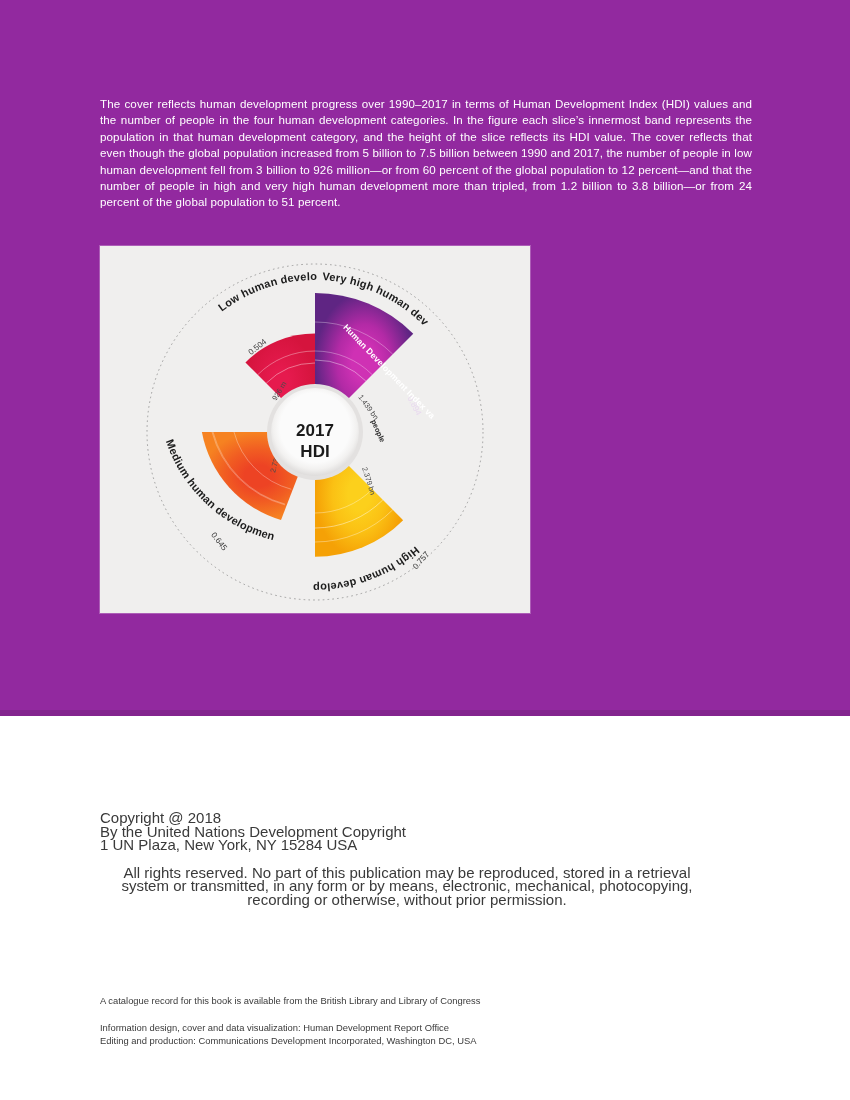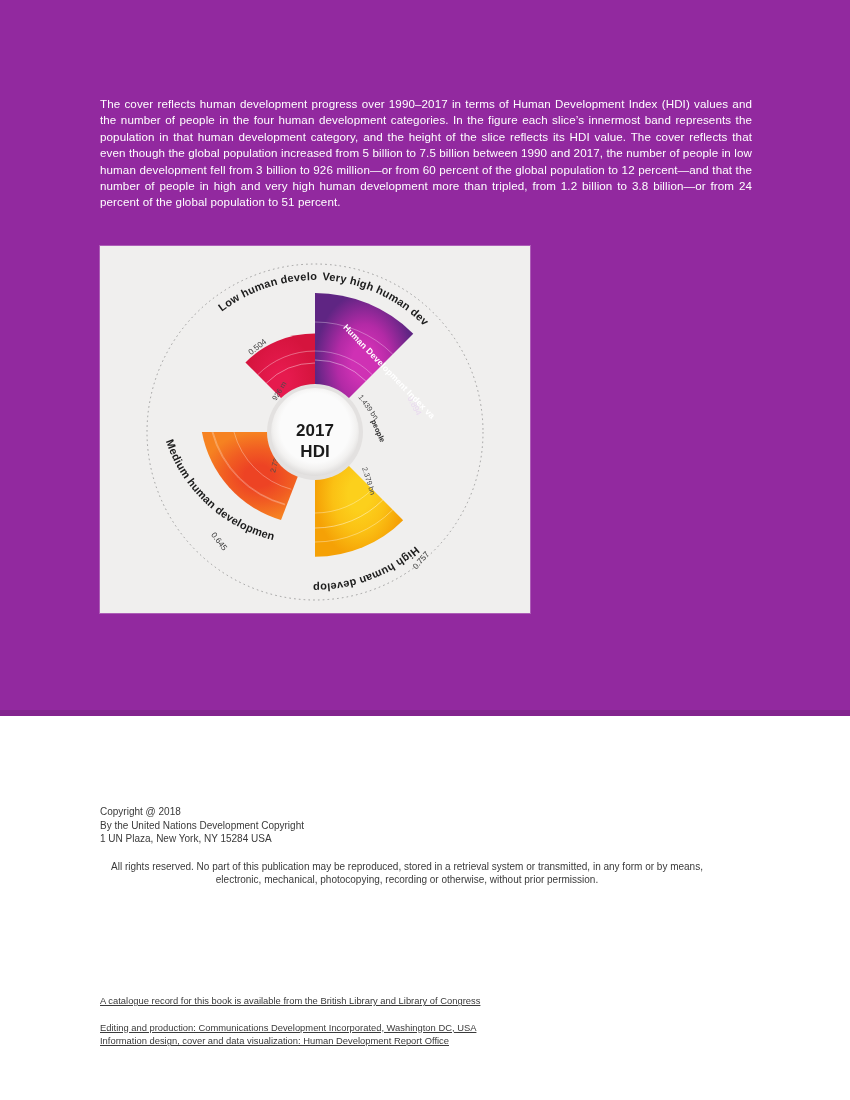--- a/index.html
+++ b/index.html
@@ -67,38 +67,38 @@
     position: absolute;
     left: 0;
     top: 716px;
     width: 850px;
     height: 384px;
     background: #ffffff;
   }
   .colophon {
     position: absolute;
     left: 100px;
-    top: 89px;
+    top: 95px;
     width: 652px;
     color: #3a3a3a;
-    font-size: 10px;
+    font-size: 15px;
     line-height: 13.6px;
   }
   .colophon .block { margin-bottom: 13px; }
   .colophon .block.rights { margin-top: 14px; width: 614px; text-align: center; }
   .credits {
     position: absolute;
     left: 100px;
     top: 278px;
     width: 652px;
     color: #3a3a3a;
     font-size: 9.4px;
     line-height: 13.6px;
   }
-  .credits .block { margin-bottom: 13px; text-decoration: underline; }
+  .credits .block { margin-bottom: 13px; }
   .line { display: block; }
 
   
   .cat-label {
     font-family: "Liberation Sans", sans-serif;
     font-size: 11px;
     font-weight: bold;
     fill: #1c1c1c;
     letter-spacing: 0.2px;
   }
@@ -282,19 +282,19 @@
         <span class="line">Copyright @ 2018</span>
         <span class="line">By the United Nations Development Copyright</span>
         <span class="line">1 UN Plaza, New York, NY 15284 USA</span>
       </div>
       <div class="block rights">All rights reserved. No part of this publication may be reproduced, stored in a retrieval system or transmitted, in any form or by means, electronic, mechanical, photocopying, recording or otherwise, without prior permission.</div>
     </div>
 
     <div class="credits">
       <div class="block">A catalogue record for this book is available from the British Library and Library of Congress</div>
       <div class="block">
+        <span class="line">Information design, cover and data visualization: Human Development Report Office</span>
         <span class="line">Editing and production: Communications Development Incorporated, Washington DC, USA</span>
-        <span class="line">Information design, cover and data visualization: Human Development Report Office</span>
       </div>
     </div>
 
   </div>
 </div>
 
 </body></html>

